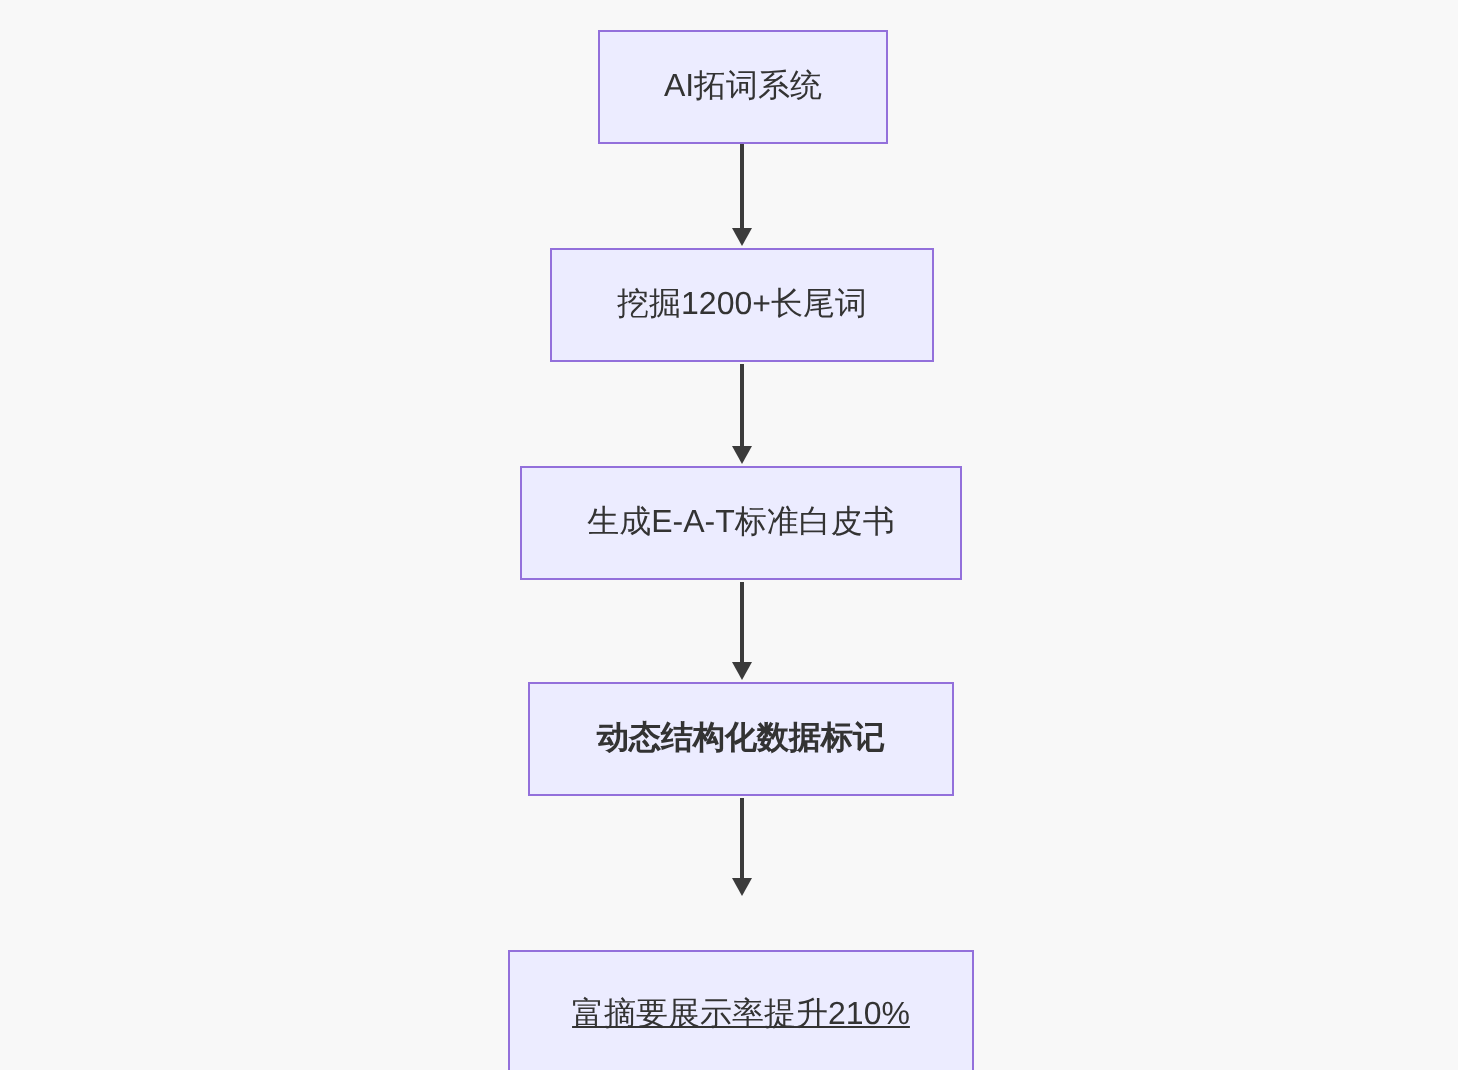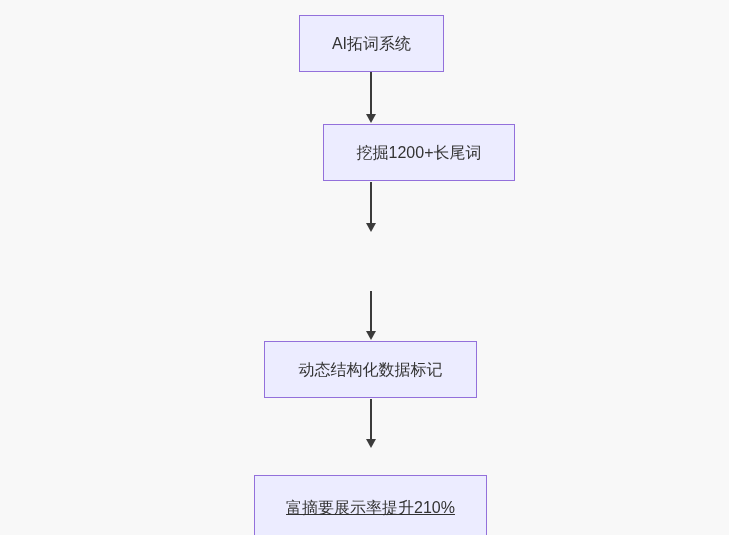--- a/index.html
+++ b/index.html
@@ -29,23 +29,23 @@
     display: flex;
     align-items: center;
     justify-content: center;
     color: var(--node-text);
     font-size: 16px;
     line-height: 1.2;
     text-align: right;
     white-space: nowrap;
   }
   .n1 { left: 299px; top: 15px;  width: 145px; height: 57px; }
-  .n2 { left: 275px; top: 124px; width: 192px; height: 57px; margin-left: 48px; }
+  .n2 { left: 275px; top: 124px; width: 192px; height: 57px; }
   .n3 { left: 260px; top: 233px; width: 221px; height: 57px; }
-  .n4 { left: 264px; top: 341px; width: 213px; height: 57px; }
+  .n4 { left: 264px; top: 341px; width: 213px; height: 57px; font-weight: bold; }
   .n5 { left: 254px; top: 475px; width: 233px; height: 65px; text-decoration: underline; }
 
   .arrow {
     position: absolute;
     left: 365px;
     width: 12px;
     display: flex;
     flex-direction: column;
     align-items: center;
   }
@@ -82,20 +82,23 @@
 
   <div class="node n2">
     <span>挖掘1200+长尾词</span>
   </div>
 
   <div class="arrow a2">
     <div class="arrow-line"></div>
     <div class="arrow-head"></div>
   </div>
 
+  <div class="node n3">
+    <span>生成E-A-T标准白皮书</span>
+  </div>
 
   <div class="arrow a3">
     <div class="arrow-line"></div>
     <div class="arrow-head"></div>
   </div>
 
   <div class="node n4">
     <span>动态结构化数据标记</span>
   </div>
 

